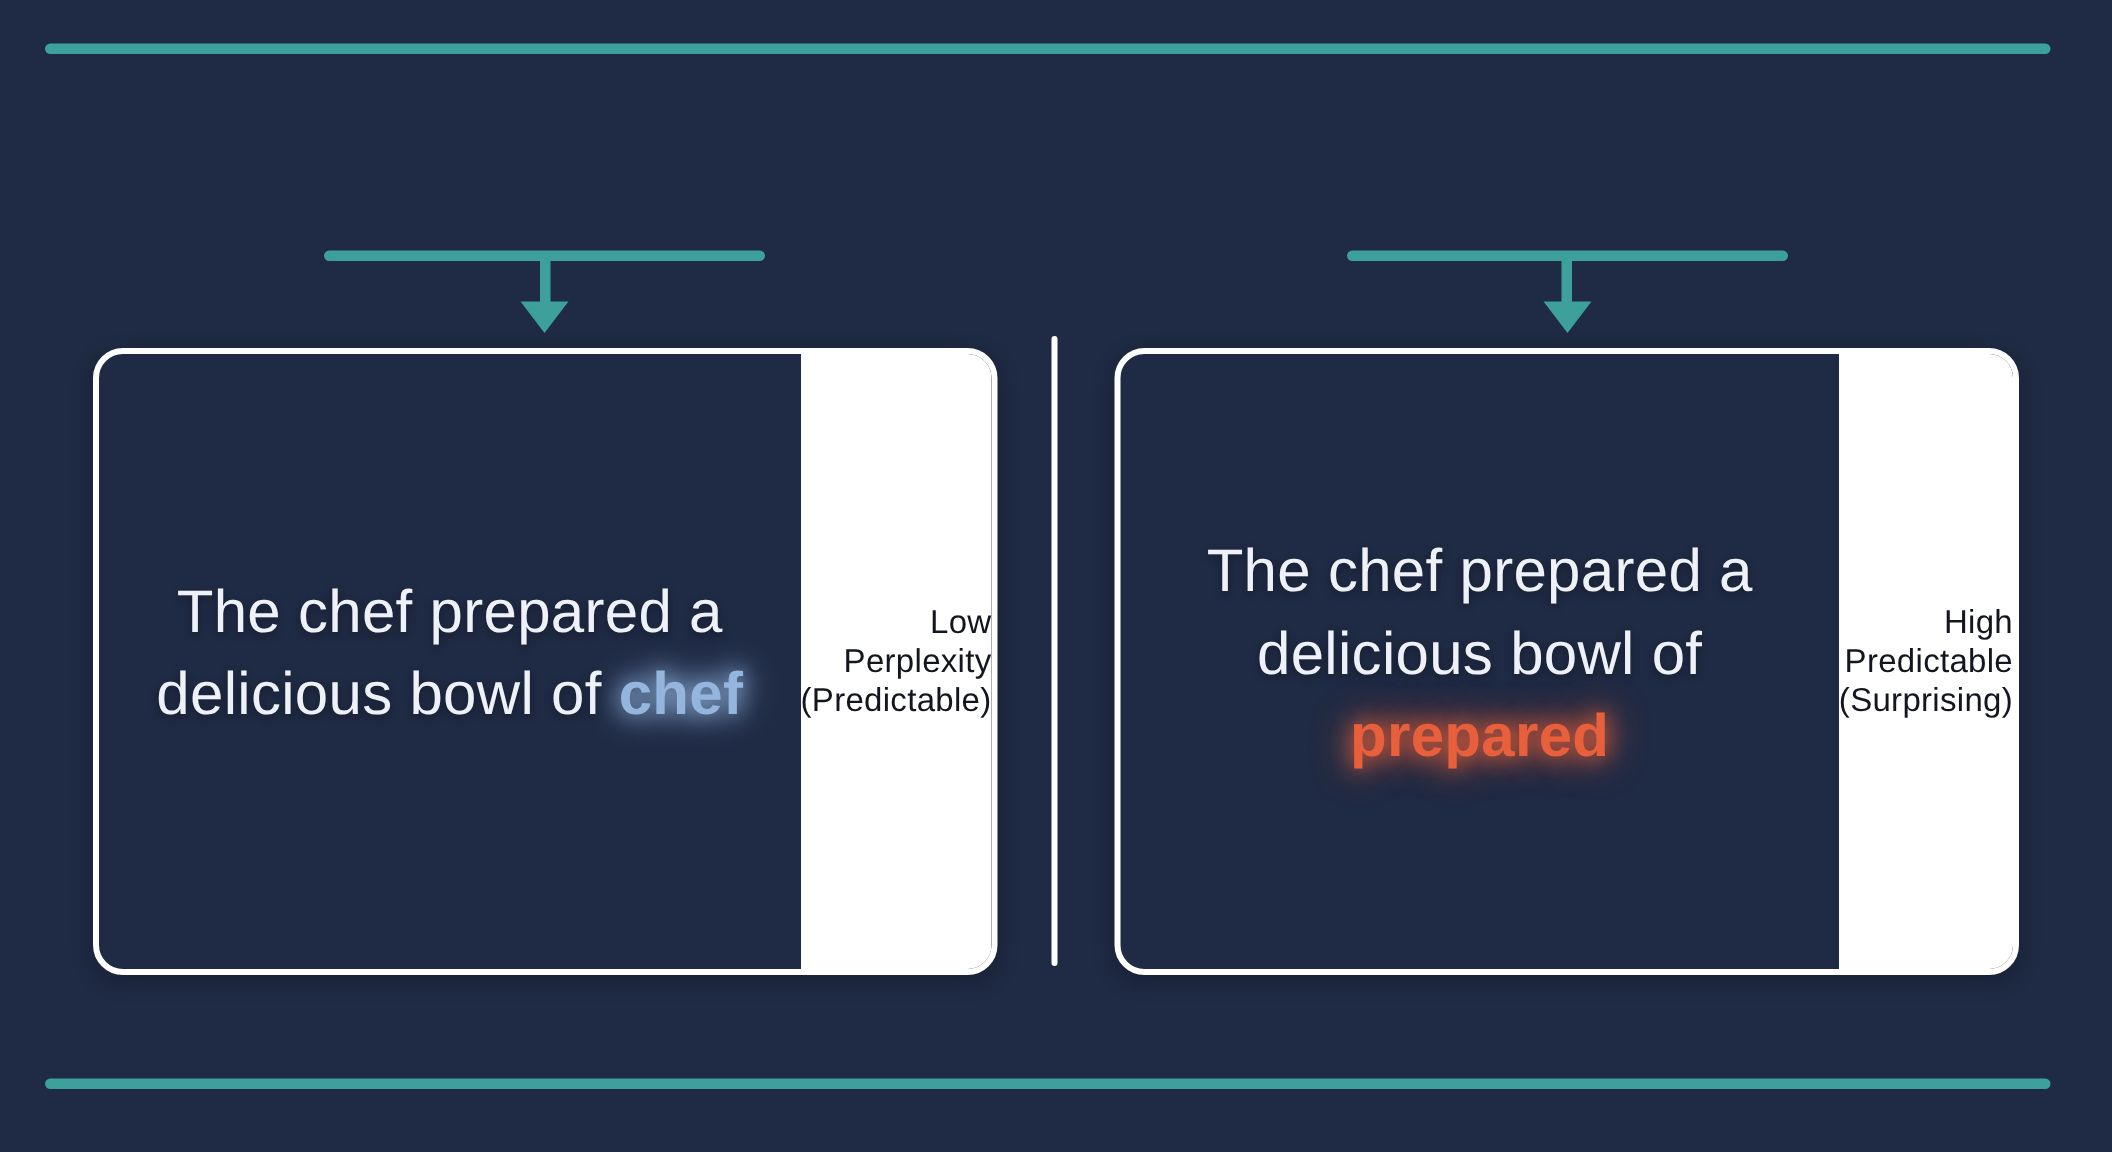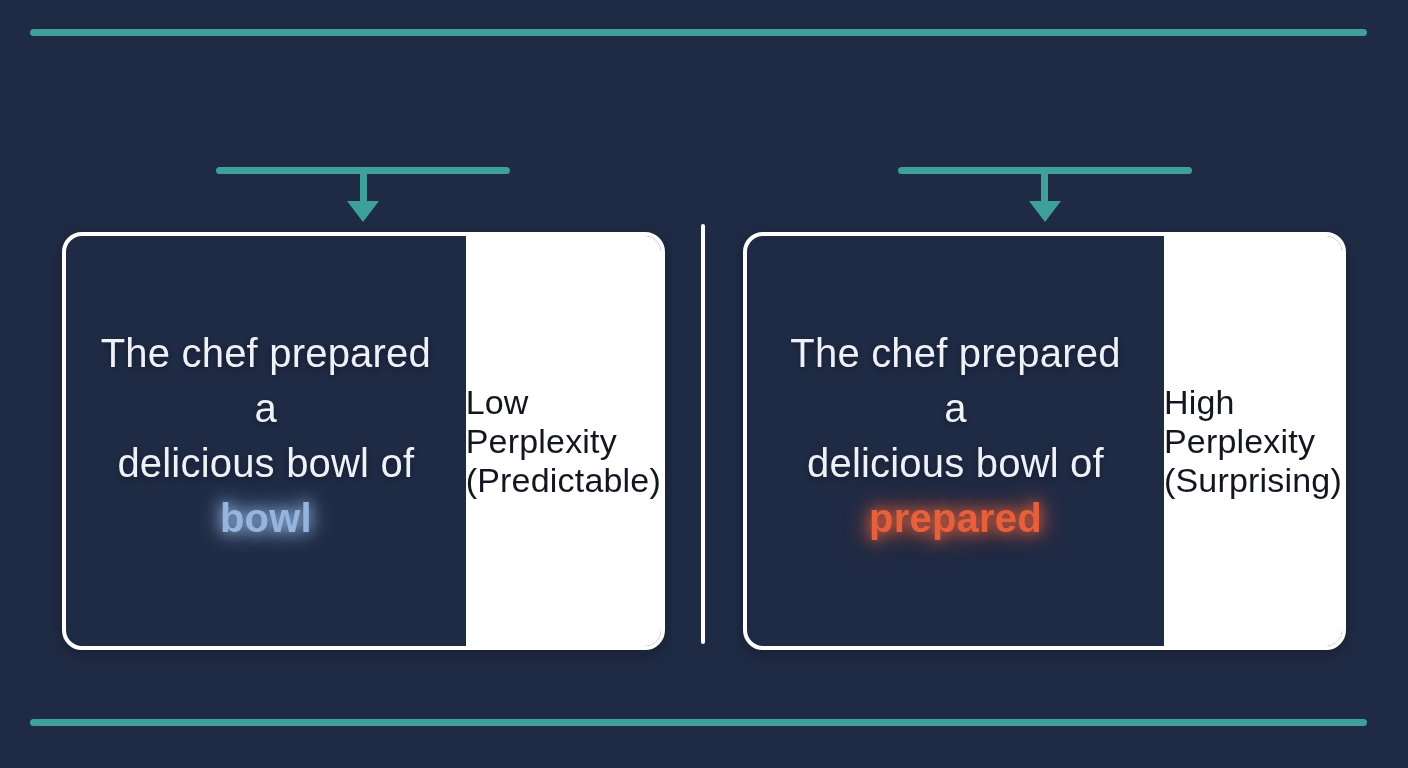--- a/index.html
+++ b/index.html
@@ -102,24 +102,25 @@
   }
 
   .card-footer {
     flex: 0 0 84px;
     background: #ffffff;
     display: flex;
     align-items: center;
     justify-content: center;
   }
   .footer-label {
-    font-size: 34px;
+    font-size: 22px;
     font-weight: 500;
     color: #13161f;
     letter-spacing: 0.2px;
+    text-align: right;
   }
 
   
   .v-divider {
     position: absolute;
     left: 701px;
     top: 224px;
     width: 4px;
     height: 420px;
     background: #ffffff;
@@ -140,33 +141,33 @@
   </div>
 
   <div class="arrow-right">
     <div class="arrow-bar"></div>
     <div class="arrow-stem"></div>
     <div class="arrow-head"></div>
   </div>
 
   <div class="card card-left">
     <div class="card-body">
-      <p class="sentence"><span>The chef prepared a</span><br><span>delicious bowl of </span><span class="highlight" style="color: rgb(147, 181, 222);">bowl</span></p>
+      <p class="sentence"><span>The chef prepared a</span><br><span>delicious bowl of </span><span class="highlight" style="color: rgb(147, 181, 222);">chef</span></p>
     </div>
     <div class="card-footer">
       <span class="footer-label">Low Perplexity (Predictable)</span>
     </div>
   </div>
 
   <div class="v-divider"></div>
 
   <div class="card card-right">
     <div class="card-body">
       <p class="sentence"><span>The chef prepared a</span><br><span>delicious bowl of </span><span class="highlight" style="color: rgb(231, 96, 59);">prepared</span></p>
     </div>
     <div class="card-footer">
-      <span class="footer-label">High Perplexity (Surprising)</span>
+      <span class="footer-label">High Predictable (Surprising)</span>
     </div>
   </div>
 
   <div class="rule rule-bottom"></div>
 
 </div>
 
 </body></html>

